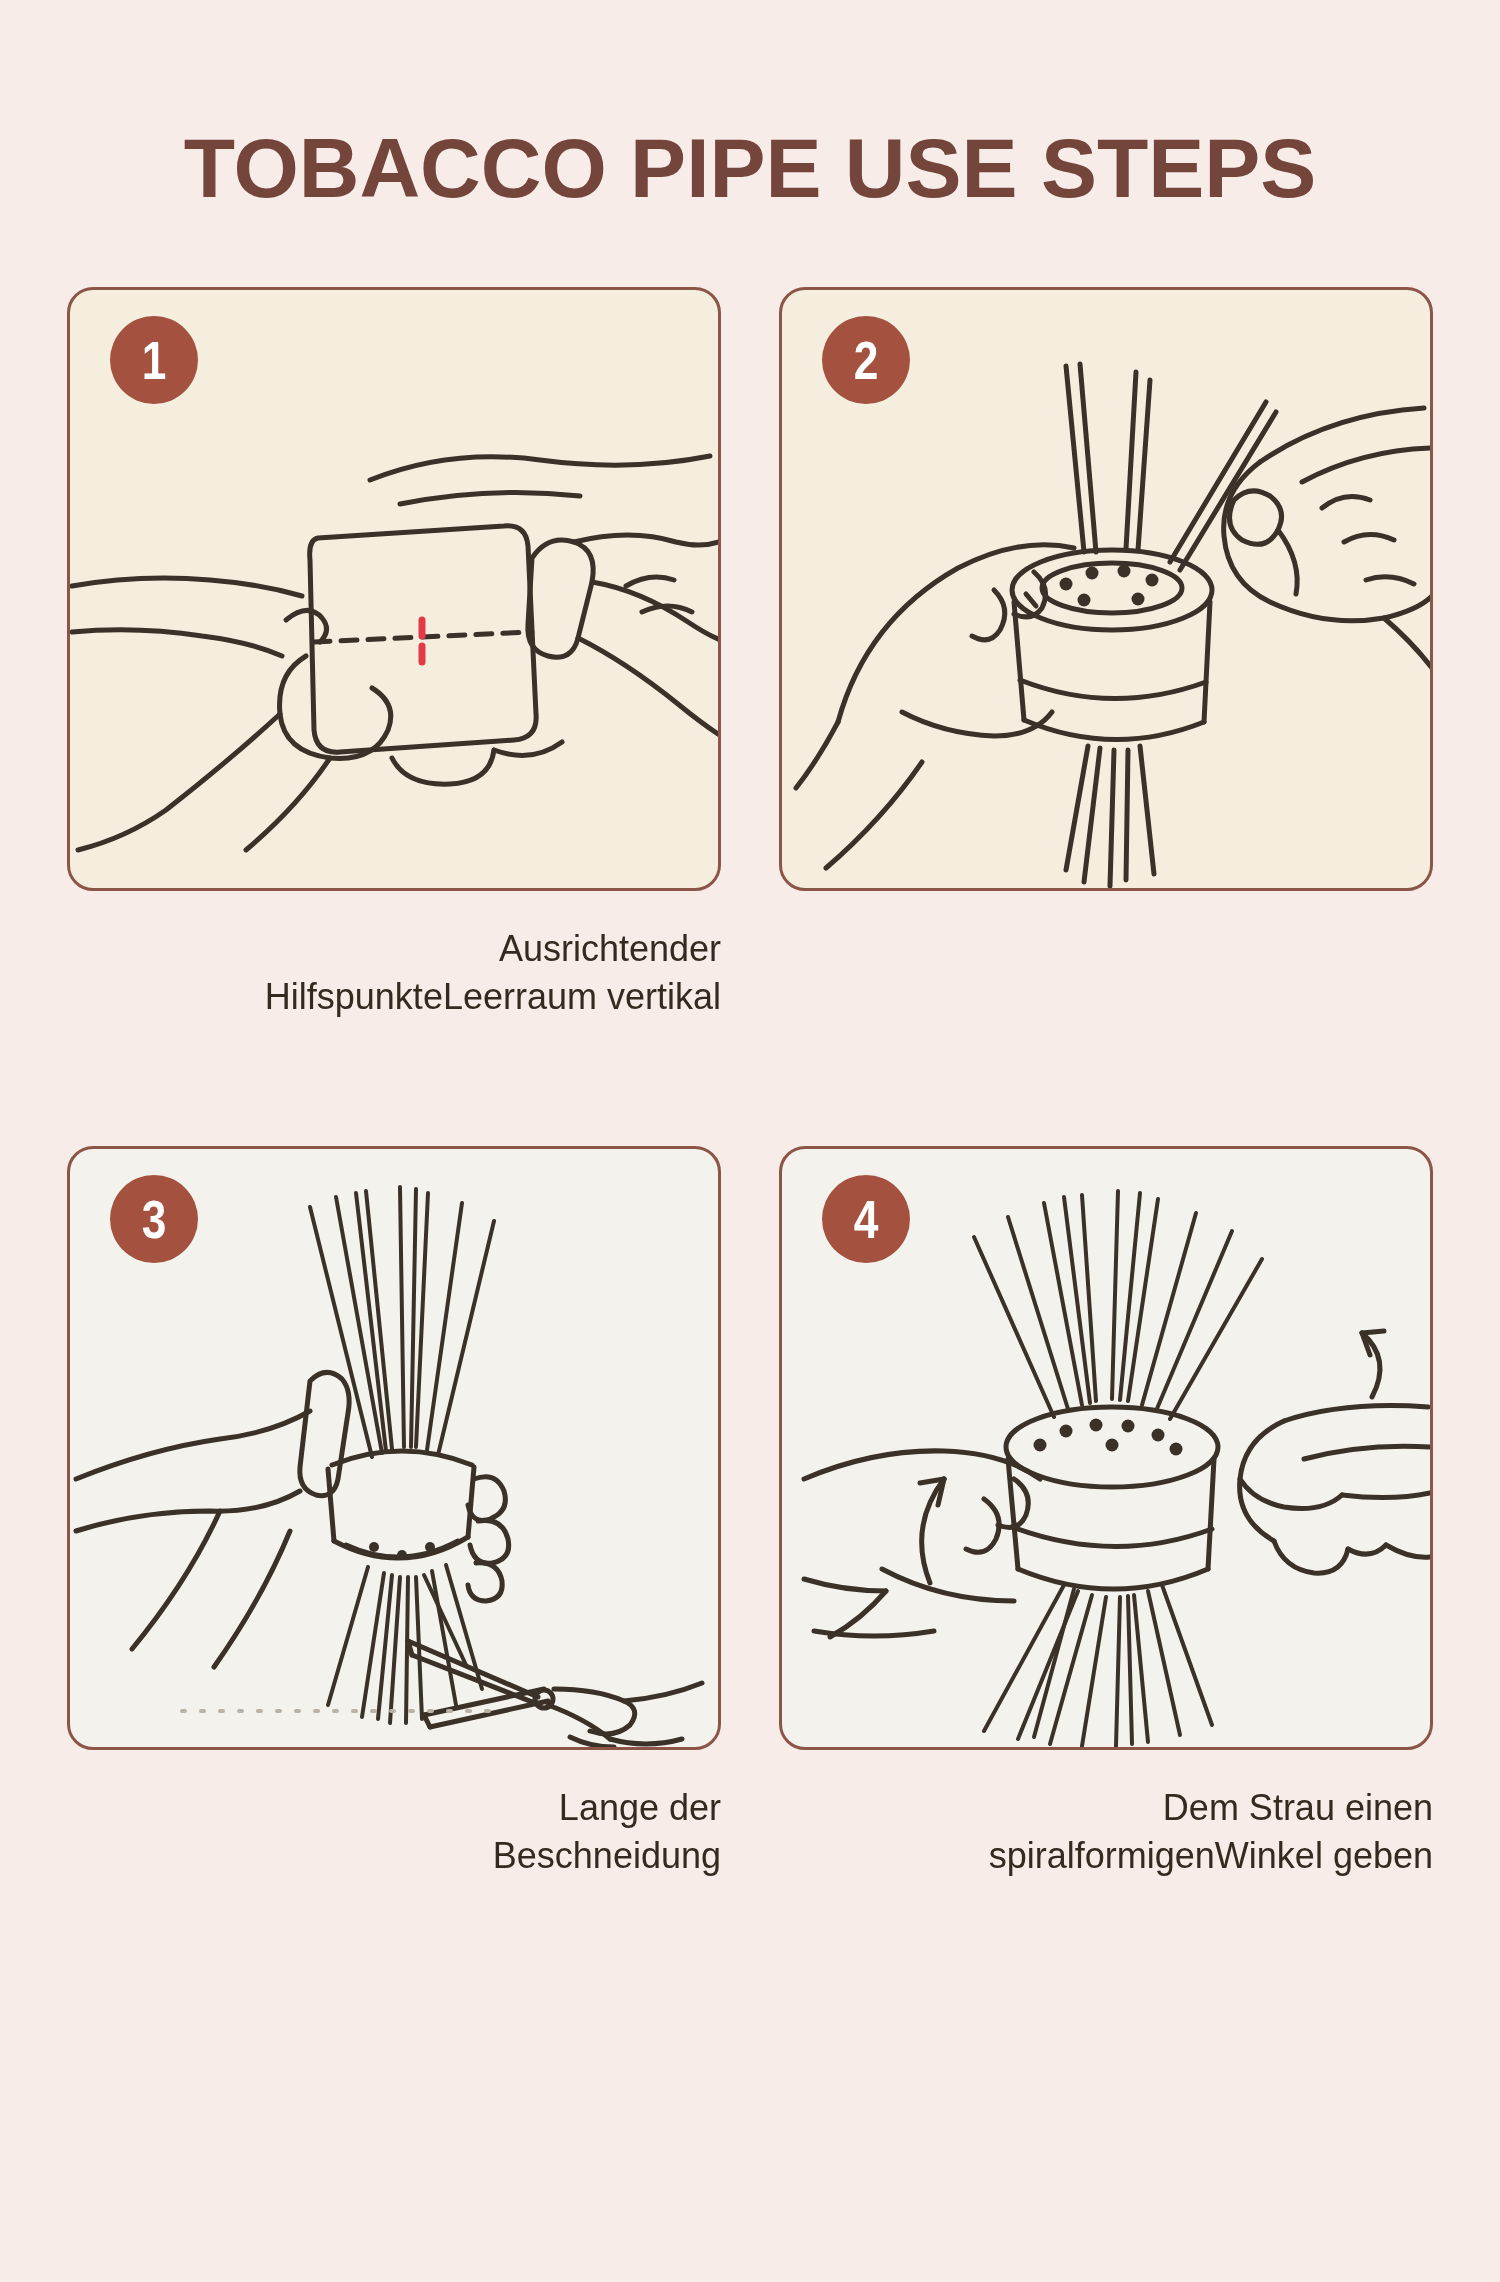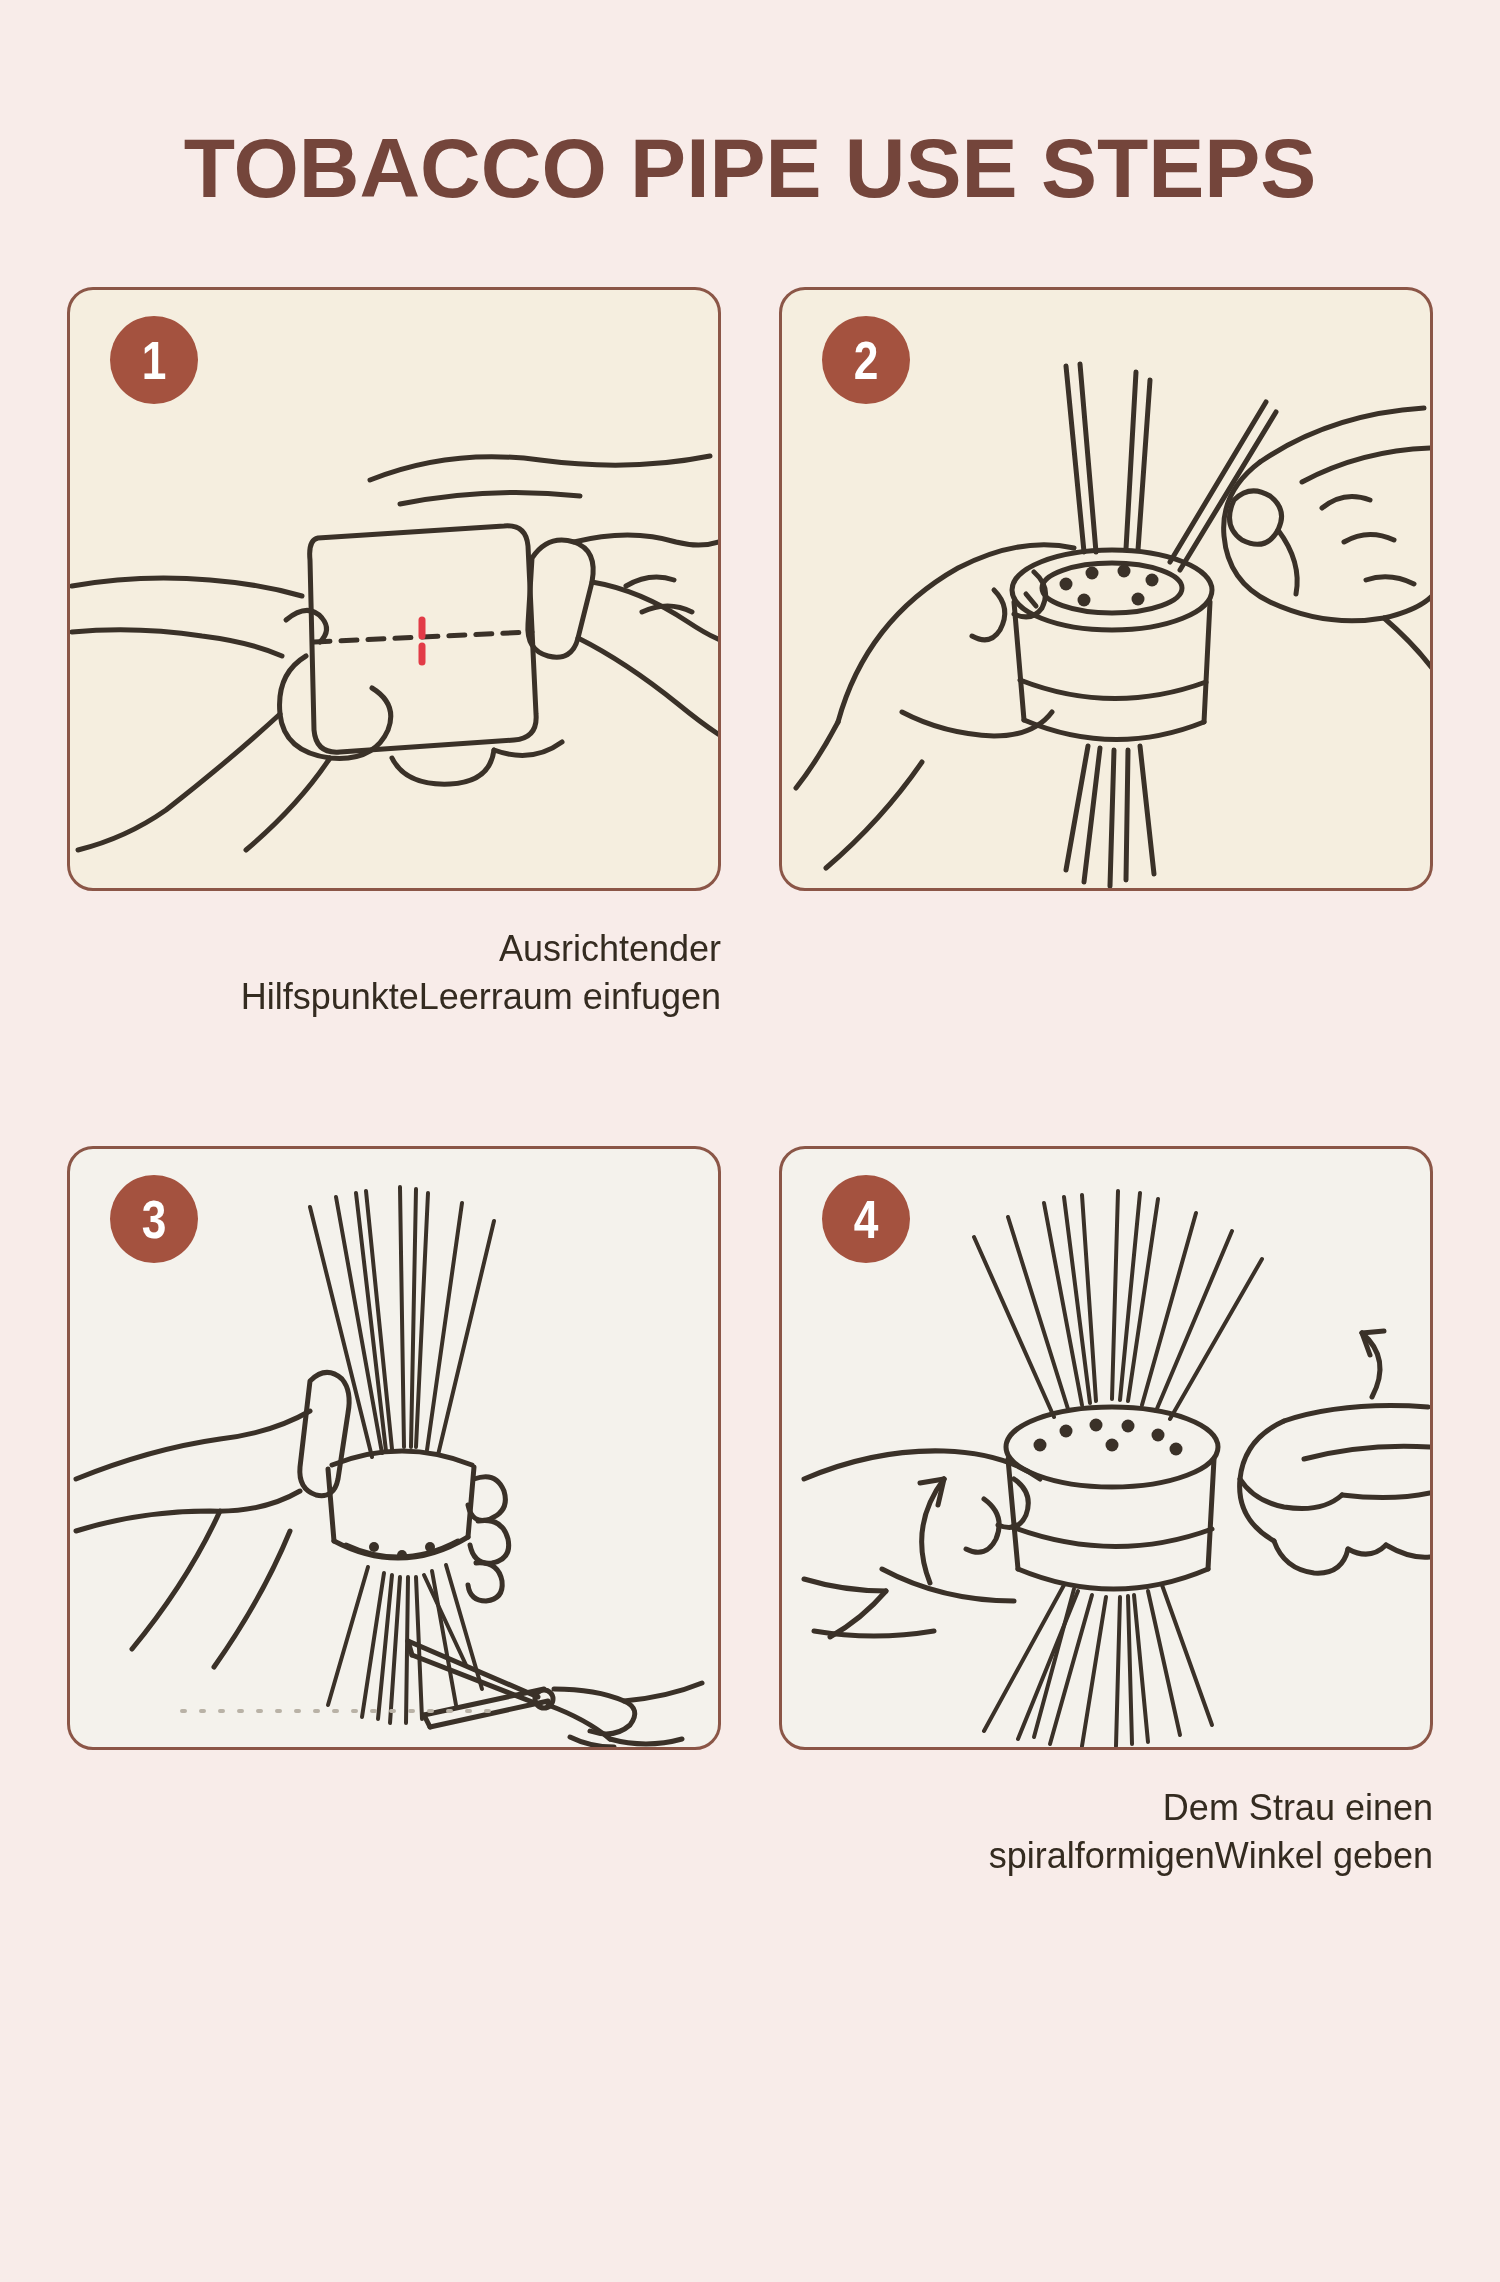--- a/index.html
+++ b/index.html
@@ -75,21 +75,21 @@
             <path d="M424,460 Q462,474 492,452"></path>
             <path d="M210,424 Q160,470 96,520 Q56,548 8,560"></path>
             <path d="M260,468 Q228,516 176,560"></path>
           </g>
           <path class="red" d="M352,330 L352,346"></path>
           <path class="red" d="M352,356 L352,372"></path>
         </svg>
       </div>
       <p class="caption">
         <span>Ausrichtender</span><br>
-        <span>HilfspunkteLeerraum einfugen</span>
+        <span>HilfspunkteLeerraum vertikal</span>
       </p>
     </section>
 
     <section class="step">
       <div class="card card--cream">
         <div class="badge">
           <span>2</span>
         </div>
         <svg class="sketch" viewBox="0 0 648 598" aria-hidden="true">
           <g class="ln">
@@ -189,20 +189,24 @@
             <path d="M540,590 Q576,600 612,590"></path>
             <path d="M554,552 Q598,548 632,534"></path>
             <path d="M500,588 Q520,598 544,598"></path>
           </g>
           <circle class="dot" cx="304" cy="398" r="5"></circle>
           <circle class="dot" cx="332" cy="406" r="5"></circle>
           <circle class="dot" cx="360" cy="398" r="5"></circle>
           <path class="faint" d="M112,562 L432,562"></path>
         </svg>
       </div>
+      <p class="caption">
+        <span>Lange der</span><br>
+        <span>Beschneidung</span>
+      </p>
     </section>
 
     <section class="step">
       <div class="card card--light">
         <div class="badge">
           <span>4</span>
         </div>
         <svg class="sketch" viewBox="0 0 648 598" aria-hidden="true">
           <g class="ln thin">
             <path d="M272,268 L192,88"></path>

